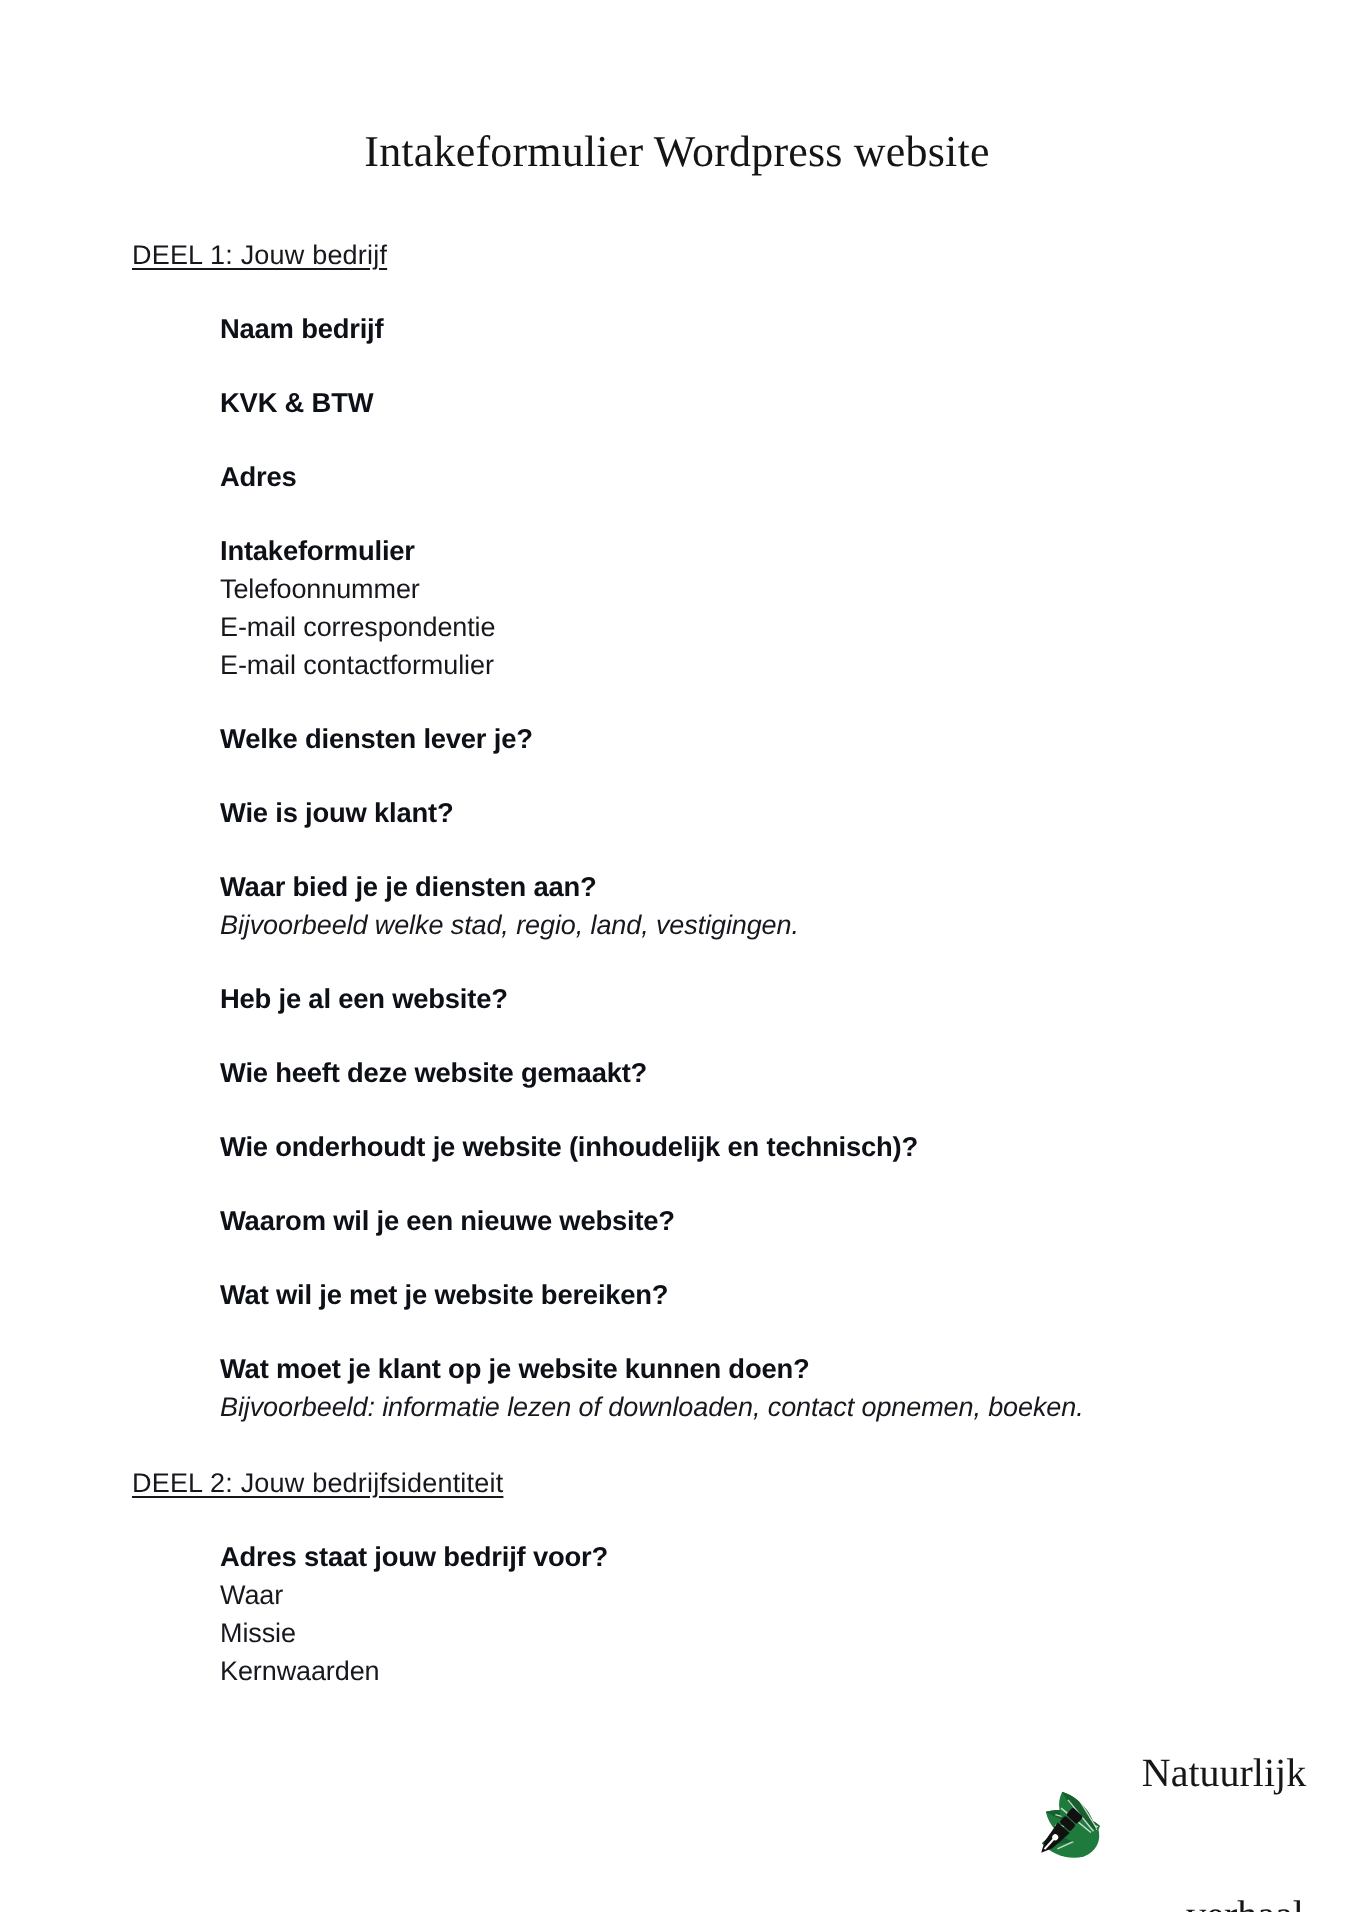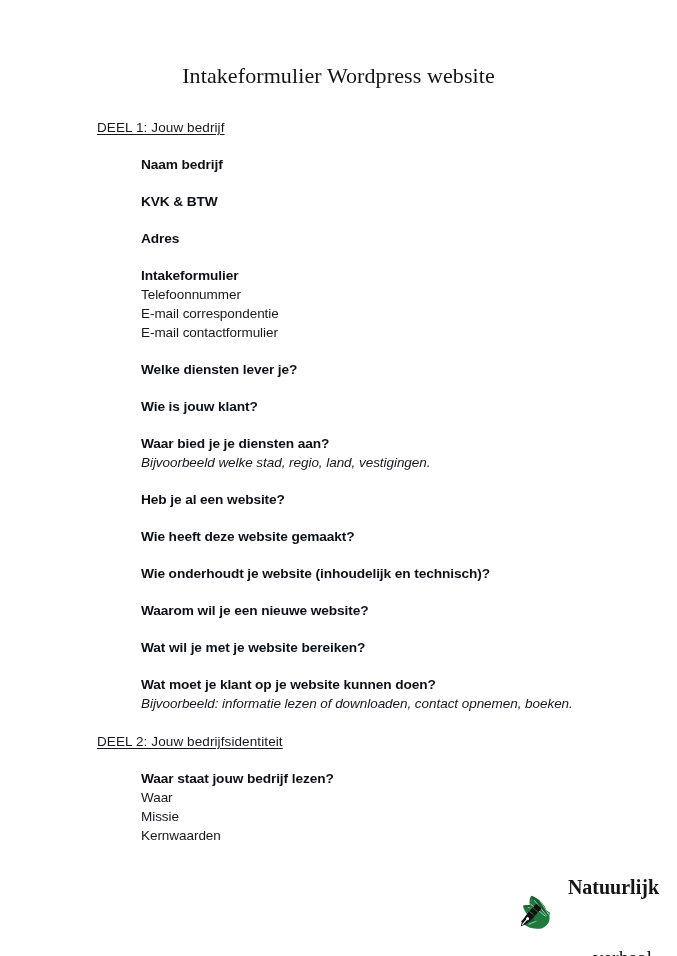--- a/index.html
+++ b/index.html
@@ -38,21 +38,20 @@
     color: #151515;
     line-height: 28px;
   }
 
   
   .body-content {
     position: absolute;
     left: 66px;
     top: 118px;
     width: 560px;
-    margin-left: 31px;
   }
 
   .section-label {
     font-size: 13.5px;
     font-weight: 400;
     line-height: 19px;
     color: #16181d;
     text-decoration: underline;
     text-underline-offset: 2px;
     display: inline-block;
@@ -106,21 +105,21 @@
     position: absolute;
     left: 60px;
     top: 6px;
     width: 94px;
     font-family: "Liberation Serif", "DejaVu Serif", serif;
     color: #161616;
     font-size: 20px;
     line-height: 27px;
     font-weight: 400;
   }
-  .logo-line-1 { display: block; text-align: right; font-weight: bold; }
+  .logo-line-1 { display: block; text-align: center; }
   .logo-line-2 { display: block; text-align: right; padding-right: 2px; margin-top: 44px; }
 </style>
 </head>
 <body>
 
 <div class="page">
 
   <div class="doc-title">Intakeformulier Wordpress website</div>
 
   <div class="body-content">
@@ -179,21 +178,21 @@
       </div>
       <div class="gap-lg"></div>
       <div class="block">
         <div class="q-heading">Wat moet je klant op je website kunnen doen?</div>
         <div class="q-sub italic">Bijvoorbeeld: informatie lezen of downloaden, contact opnemen, boeken.</div>
       </div>
       <div class="gap-section"></div>
       <div><span class="section-label">DEEL 2: Jouw bedrijfsidentiteit</span></div>
       <div class="gap-lg"></div>
       <div class="block">
-        <div class="q-heading">Waar staat jouw bedrijf lezen?</div>
+        <div class="q-heading">Adres staat jouw bedrijf voor?</div>
         <div class="q-sub">Waar</div>
         <div class="q-sub">Missie</div>
         <div class="q-sub">Kernwaarden</div>
       </div>
     </div>
 
   <div class="logo">
     <div class="logo-mark">
       <svg viewBox="0 0 62 68" width="62" height="68" aria-hidden="true">
         <g>

